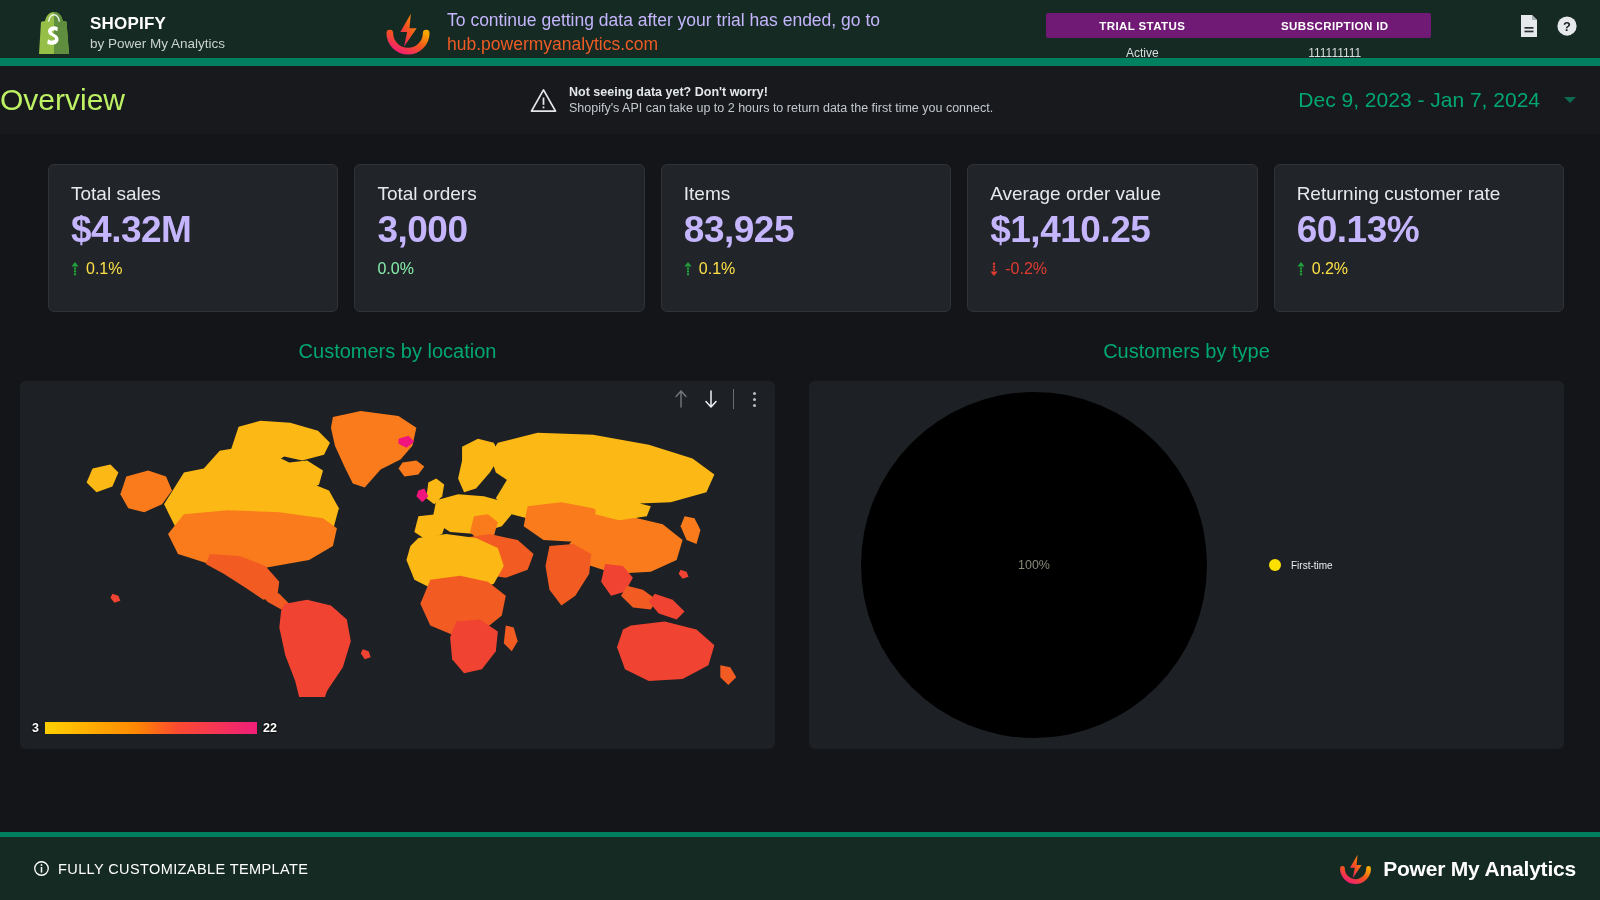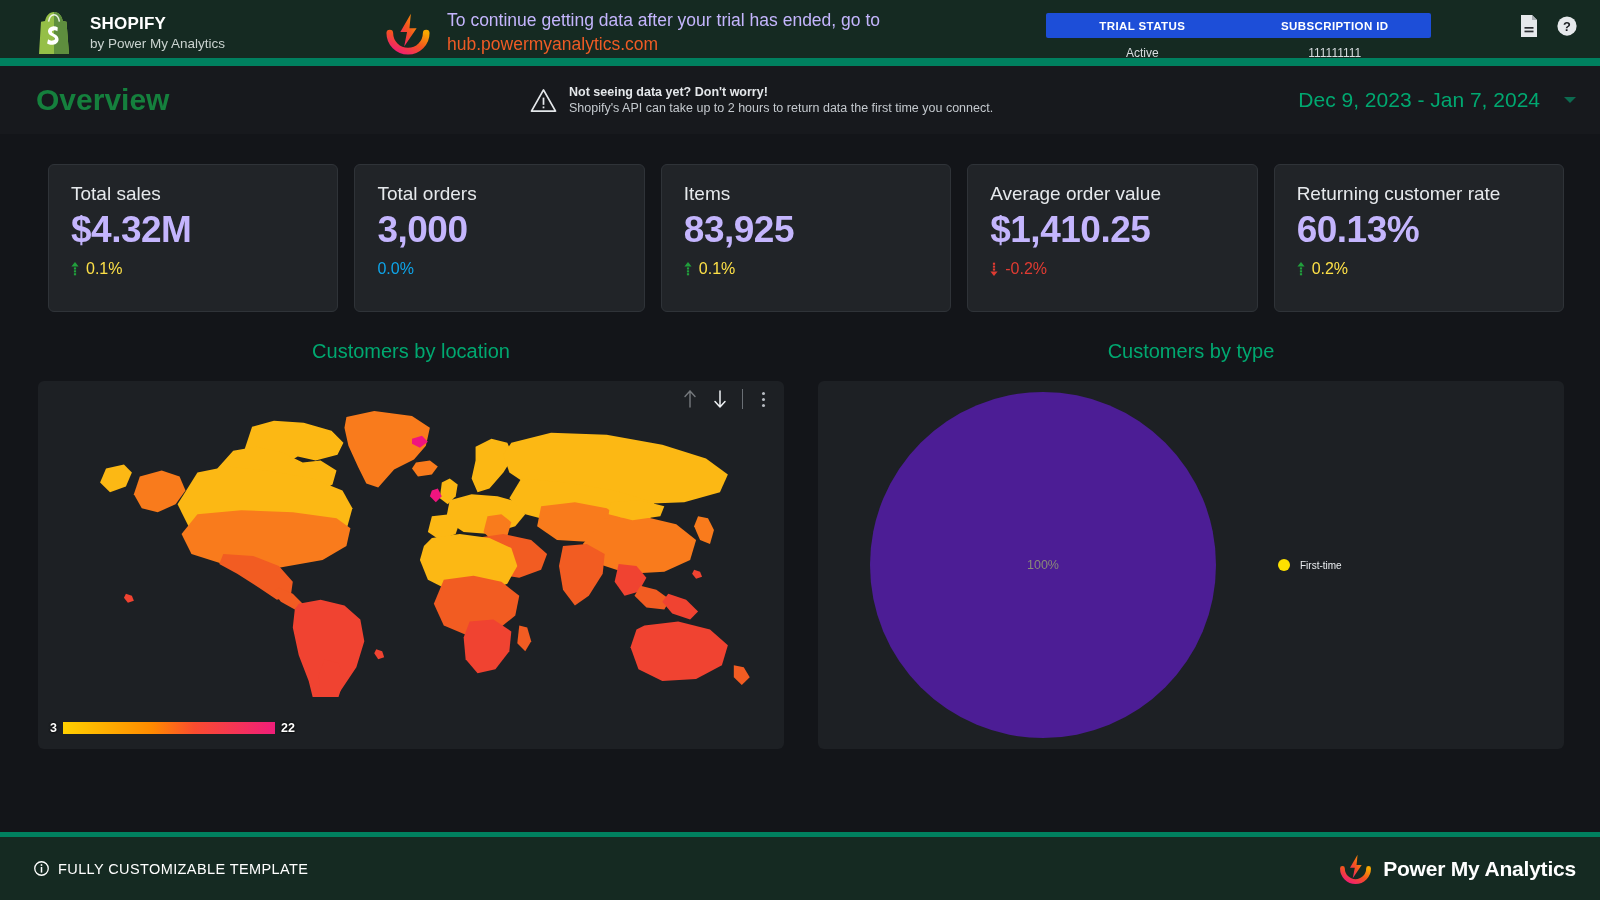--- a/index.html
+++ b/index.html
@@ -49,21 +49,21 @@
   .promo-lines { line-height: 1.35; }
   .promo-line1 { font-size: 17.5px; color: #c4b5fd; }
   .promo-link { font-size: 17.5px; color: #ef5b25; }
 
   .status-block {
     position: absolute;
     left: 1046px; top: 13px;
     width: 385px;
   }
   .status-head {
-    background: #1d4ed8;
+    background: #701a75;
     height: 25px;
     display: flex; align-items: center;
     border-radius: 2px;
   }
   .status-head > div {
     flex: 1; text-align: center;
     font-size: 11.5px; font-weight: bold;
     color: #ffffff; letter-spacing: .4px;
   }
   .status-vals { display: flex; margin-top: 8px; }
@@ -78,22 +78,21 @@
   .doc-icon, .help-icon { width: 22px; height: 24px; display:block; cursor:pointer; }
 
   
   .subheader {
     position: relative;
     height: 68px;
     background: #17191d;
     display: flex; align-items: center;
   }
   .page-title {
-    margin-left: 36px;
-    font-size: 30px; color: #15803d; font-weight: bold;
+    font-size: 30px; color: #bef264; font-weight: normal;
   }
   .notice {
     position: absolute; left: 530px; top: 50%;
     transform: translateY(-50%);
     display: flex; align-items: center; gap: 12px;
   }
   .warn-icon { width: 27px; height: 25px; display:block; flex:none; }
   .notice-t1 { font-size: 12.5px; font-weight: bold; color: #e4e7ea; }
   .notice-t2 { font-size: 12.5px; color: #c4c9ce; margin-top: 2px; }
   .daterange {
@@ -135,27 +134,27 @@
     margin-top: 4px; letter-spacing: -.5px;
   }
   .kpi-delta {
     margin-top: 9px;
     font-size: 16px;
     display: flex; align-items: center; gap: 7px;
   }
   .arrow { width: 8px; height: 14px; display:block; }
   .delta-up   { color: #fde047; }
   .delta-down { color: #e03b32; }
-  .delta-flat { color: #0ea5e9; }
+  .delta-flat { color: #86efac; }
 
   
   .charts {
     display: flex;
     gap: 34px;
-    padding: 28px 36px 0 38px;
+    padding: 28px 36px 0 20px;
   }
   .chart-col { flex: 1; min-width: 0; }
   .chart-title {
     text-align: center;
     font-size: 20px;
     color: #00a870;
     margin-bottom: 18px;
   }
   .chart-panel {
     background: #1d2024;
@@ -196,21 +195,21 @@
   }
 
   
   .pie-area {
     position: absolute; inset: 0;
     display: flex; align-items: center;
   }
   .pie {
     width: 346px; height: 346px;
     border-radius: 50%;
-    background: #4c1d95;
+    background: #000000;
     margin-left: 52px;
     position: relative;
     flex: none;
   }
   .pie-label {
     position: absolute;
     left: 50%; top: 50%;
     transform: translate(-50%, -50%);
     font-size: 12.5px;
     color: #8a8a78;

